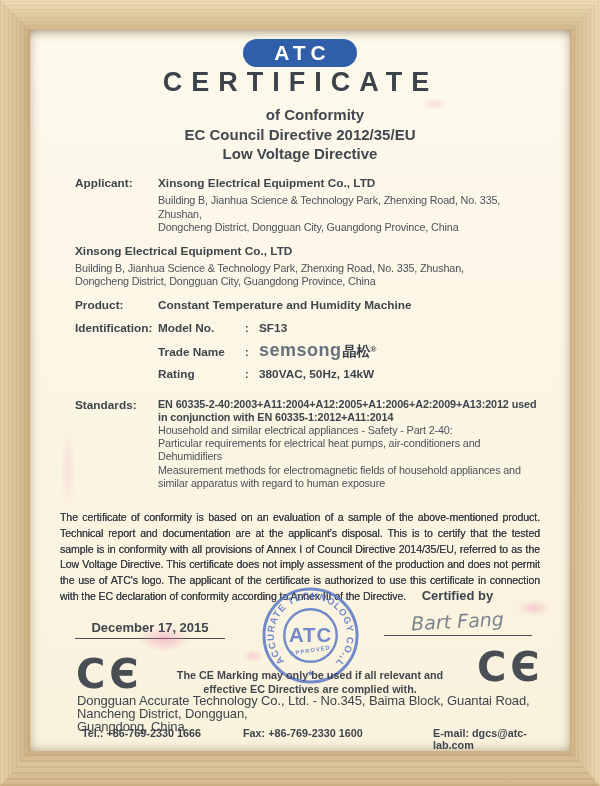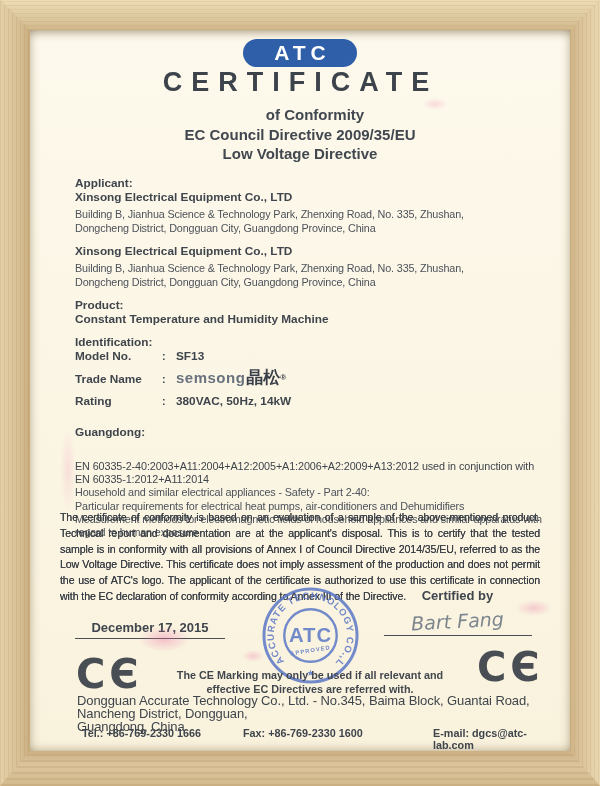--- a/index.html
+++ b/index.html
@@ -58,35 +58,35 @@
   .title{
     margin:8px;font-size:27px;font-weight:bold;color:#3c434b;
     letter-spacing:9px;margin-left:9px;line-height:30px;margin-top:0px;
   }
   .subtitle{margin-top:9px;font-size:15px;font-weight:bold;color:#42484f;padding-left:30px;}
   .directive{font-size:15px;font-weight:bold;color:#42484f;line-height:19px;}
   .directive.first{margin-top:2px;}
   .registration{margin-top:11px;font-size:15px;font-weight:bold;color:#3f454c;letter-spacing:.3px;}
   
   .rows{margin:13px 26px 0 45px;font-size:10.8px;color:#4c525a;}
-  .row{display:flex;margin-top:9px;flex-direction:column;}
+  .row{display:flex;margin-top:9px;}
   .lbl{width:83px;flex:none;font-weight:bold;font-size:11.8px;color:#3f454c;line-height:14px;}
   .val{flex:1;min-width:0;}
   .name{font-weight:bold;font-size:11.8px;color:#3f454c;line-height:14px;}
   .addr{line-height:13.5px;letter-spacing:-.15px;margin-top:0;}
   .name + .addr{margin-top:4px;}
   .id-row{display:flex;line-height:14px;margin-bottom:8px;align-items:baseline;}
   .id-name{width:87px;flex:none;font-weight:bold;font-size:11.8px;color:#3f454c;}
   .id-sep{width:14px;flex:none;font-weight:bold;color:#3f454c;}
   .id-val{font-weight:bold;font-size:11.8px;color:#3f454c;text-align:center;}
-  .trade-word{font-size:15px;font-weight:bold;color:#68727f;letter-spacing:.5px;}
-  .trade-cn{font-size:17px;font-weight:bold;color:#3a4049;margin-left:1px;margin-top:20px;}
+  .trade-word{font-size:18px;font-weight:bold;color:#68727f;letter-spacing:.5px;}
+  .trade-cn{font-size:14px;font-weight:bold;color:#3a4049;margin-left:1px;margin-top:20px;}
   .trade-reg{font-size:8px;vertical-align:top;color:#3a4049;}
   .std-line{line-height:13.2px;letter-spacing:-.15px;}
-  .std-line.bold{font-weight:normal;color:#3f454c;letter-spacing:-.1px;margin-top:21px;}
+  .std-line.bold{font-weight:bold;color:#3f454c;letter-spacing:-.1px;}
   
   .statement{
     position:absolute;left:30px;right:30px;top:480px;margin:0;
     text-align:justify;font-size:10.6px;line-height:15.8px;color:#3a3f46;
     text-shadow:0 0 .45px #3a3f46;letter-spacing:-.1px;
   }
   
   .lower{position:absolute;left:0;right:0;top:555px;bottom:0;}
   .stamp{position:absolute;left:231px;top:1px;width:99px;height:99px;opacity:.85;}
   .certified{position:absolute;left:350px;top:3px;width:155px;text-align:center;}
@@ -137,21 +137,21 @@
   <div class="frame-piece frame-bottom"></div>
 
   <div class="paper">
 
     <div class="header">
       <div class="atc-logo">
         <span>ATC</span>
       </div>
       <h1 class="title">CERTIFICATE</h1>
       <div class="subtitle">of Conformity</div>
-      <div class="directive first">EC Council Directive 2009/35/EU</div>
+      <div class="directive first">EC Council Directive 2012/35/EU</div>
       <div class="directive">Low Voltage Directive</div>
     </div>
 
     <div class="rows">
 
       <div class="row">
         <div class="lbl">Applicant:</div>
         <div class="val">
           <div class="name">Xinsong Electrical Equipment Co., LTD</div>
           <div class="addr">Building B, Jianhua Science &amp; Technology Park, Zhenxing Road, No. 335, Zhushan,</div>
@@ -189,21 +189,21 @@
           </div>
           <div class="id-row">
             <span class="id-name">Rating</span>
             <span class="id-sep">:</span>
             <span class="id-val">380VAC, 50Hz, 14kW</span>
           </div>
         </div>
       </div>
 
       <div class="row">
-        <div class="lbl">Guangdong:</div>
+        <div class="lbl">Standards:</div>
         <div class="val">
           <div class="std-line bold">EN 60335-2-40:2003+A11:2004+A12:2005+A1:2006+A2:2009+A13:2012 used in conjunction with EN 60335-1:2012+A11:2014</div>
           <div class="std-line">Household and similar electrical appliances - Safety - Part 2-40:</div>
           <div class="std-line">Particular requirements for electrical heat pumps, air-conditioners and Dehumidifiers</div>
           <div class="std-line">Measurement methods for electromagnetic fields of household appliances and similar apparatus with regard to human exposure</div>
         </div>
       </div>
 
     </div>
 
@@ -233,21 +233,21 @@
 
       <div class="date-block">
         <div class="date-value">December 17, 2015</div>
       </div>
 
       <div class="ce ce-left">CЄ</div>
       <div class="ce ce-right">CЄ</div>
 
       <div class="ce-note">
         <div>The CE Marking may only be used if all relevant and</div>
-        <div>effective EC Directives are referred with.</div>
+        <div>effective EC Directives are complied with.</div>
       </div>
 
       <div class="footer-address">
         <div>Dongguan Accurate Technology Co., Ltd. - No.345, Baima Block, Guantai Road, Nancheng District, Dongguan,</div>
         <div>Guangdong, China</div>
       </div>
 
       <div class="footer-contacts">
         <span class="c-tel">Tel.: +86-769-2330 1666</span>
         <span class="c-fax">Fax: +86-769-2330 1600</span>

